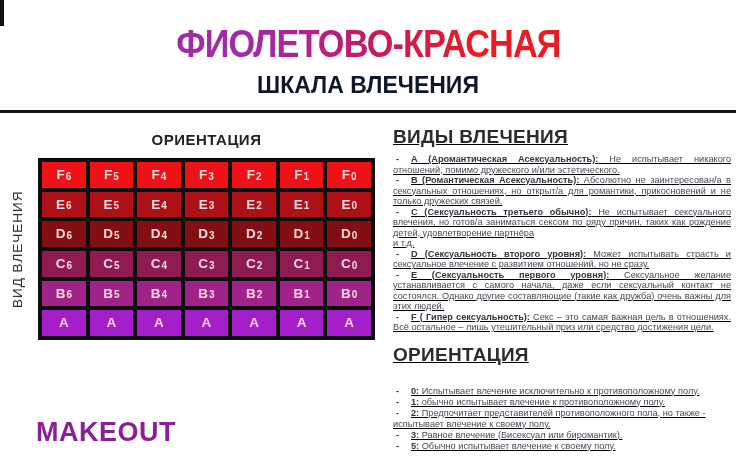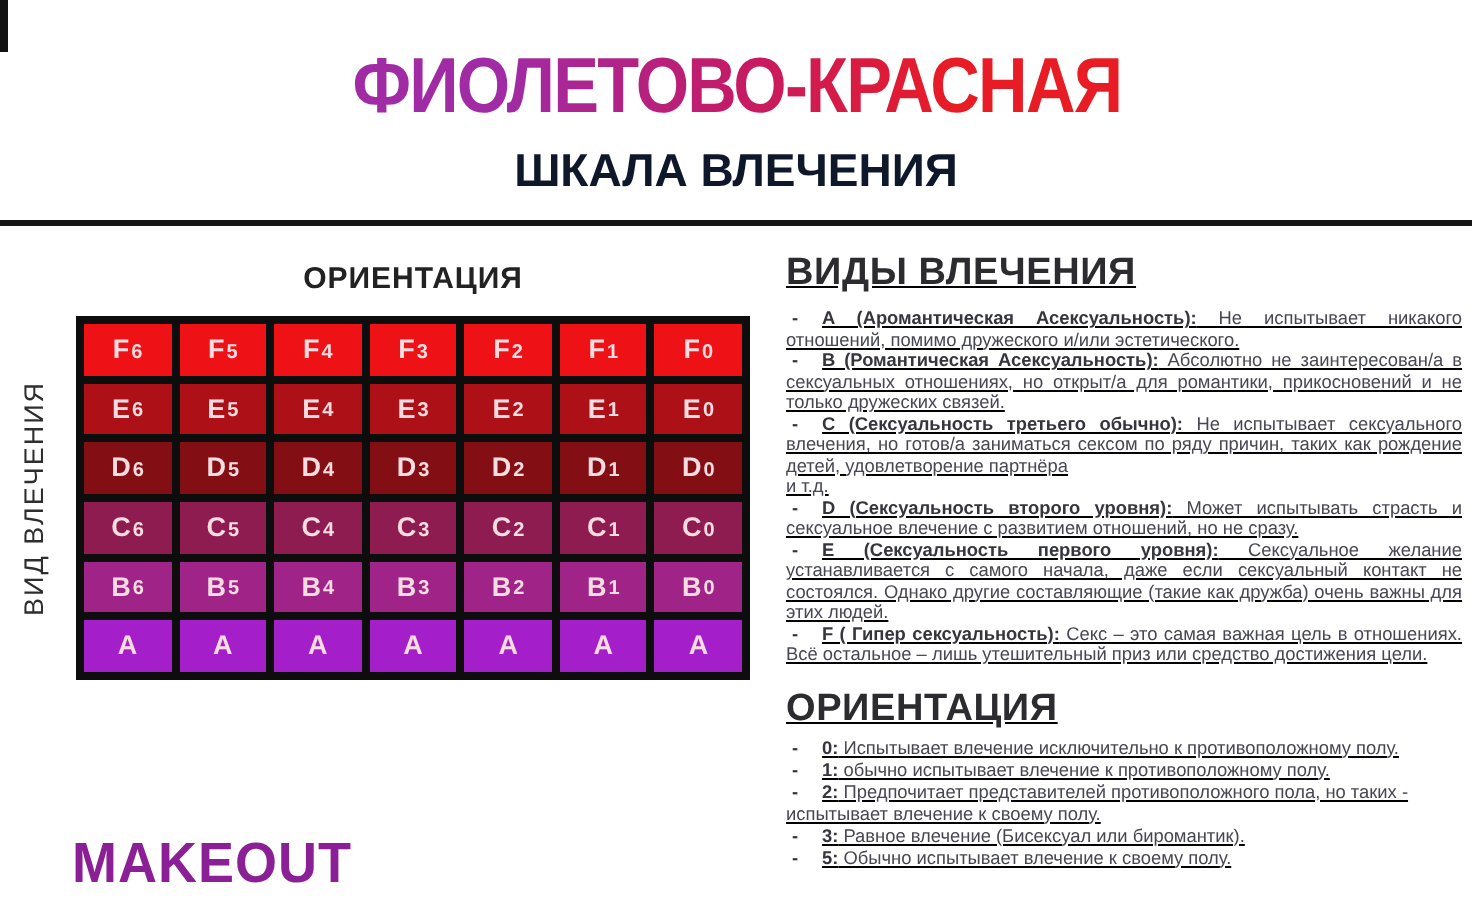--- a/index.html
+++ b/index.html
@@ -36,21 +36,21 @@
 
   .right-col { position:absolute; left:393px; top:126px; width:338px;text-decoration:underline; }
   .section-heading { font-size:19px; font-weight:bold; color:#2c2c30; letter-spacing:0.3px; }
   .heading-2 { margin-top:11px; }
   .items { margin-top:6px; }
   .li { font-size:9.2px; line-height:10.5px; color:#474754; margin:0; }
   .items-justified .li { text-align:justify; }
   .li .dash { display:inline-block; width:18px; padding-left:3px; font-weight:bold; color:#35353e; }
   .li .li-label { color:#35353e; font-weight:bold; }
   .li .li-text { white-space:pre-line; }
-  .items-orient { margin-top:3px; }
+  .items-orient { margin-top:20px; }
   .items-orient .li { line-height:11px; }
 
   .logo { position:absolute; left:36px; top:416px; font-size:27px; font-weight:800;
     letter-spacing:0.5px; transform:scaleY(1.05); transform-origin:left top; }
 </style>
 </head>
 <body>
 
 <div class="page">
 
@@ -240,21 +240,21 @@
 и т.д.</span></p>
         <p class="li"><span class="dash">-</span><b class="li-label">D (Сексуальность второго уровня):</b><span class="li-text"> Может испытывать страсть и сексуальное влечение с развитием отношений, но не сразу.</span></p>
         <p class="li"><span class="dash">-</span><b class="li-label">E (Сексуальность первого уровня):</b><span class="li-text"> Сексуальное желание устанавливается с самого начала, даже если сексуальный контакт не состоялся. Однако другие составляющие (такие как дружба) очень важны для этих людей.</span></p>
         <p class="li"><span class="dash">-</span><b class="li-label">F ( Гипер сексуальность):</b><span class="li-text"> Секс – это самая важная цель в отношениях. Всё остальное – лишь утешительный приз или средство достижения цели.</span></p>
       </div>
 
     <div class="section-heading heading-2">ОРИЕНТАЦИЯ</div>
     <div class="items items-orient">
         <p class="li"><span class="dash">-</span><b class="li-label">0:</b><span class="li-text"> Испытывает влечение исключительно к противоположному полу.</span></p>
         <p class="li"><span class="dash">-</span><b class="li-label">1:</b><span class="li-text"> обычно испытывает влечение к противоположному полу.</span></p>
-        <p class="li"><span class="dash">-</span><b class="li-label">2:</b><span class="li-text"> Предпочитает представителей противоположного пола, но таких -
+        <p class="li"><span class="dash">-</span><b class="li-label">2:</b><span class="li-text"> Предпочитает представителей противоположного пола, но также -
 испытывает влечение к своему полу.</span></p>
         <p class="li"><span class="dash">-</span><b class="li-label">3:</b><span class="li-text"> Равное влечение (Бисексуал или биромантик).</span></p>
         <p class="li"><span class="dash">-</span><b class="li-label">5:</b><span class="li-text"> Обычно испытывает влечение к своему полу.</span></p>
       </div>
   </div>
 
   <div class="logo" style="color: rgb(138, 31, 150);">MAKEOUT</div>
 
 </div>
 

